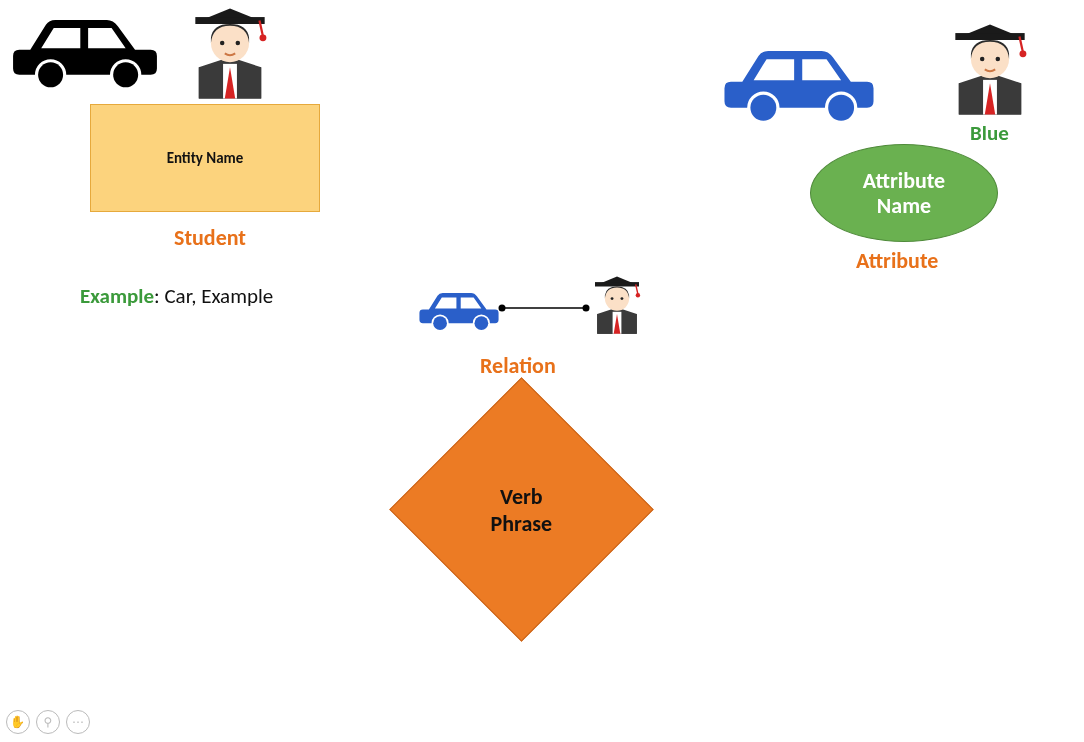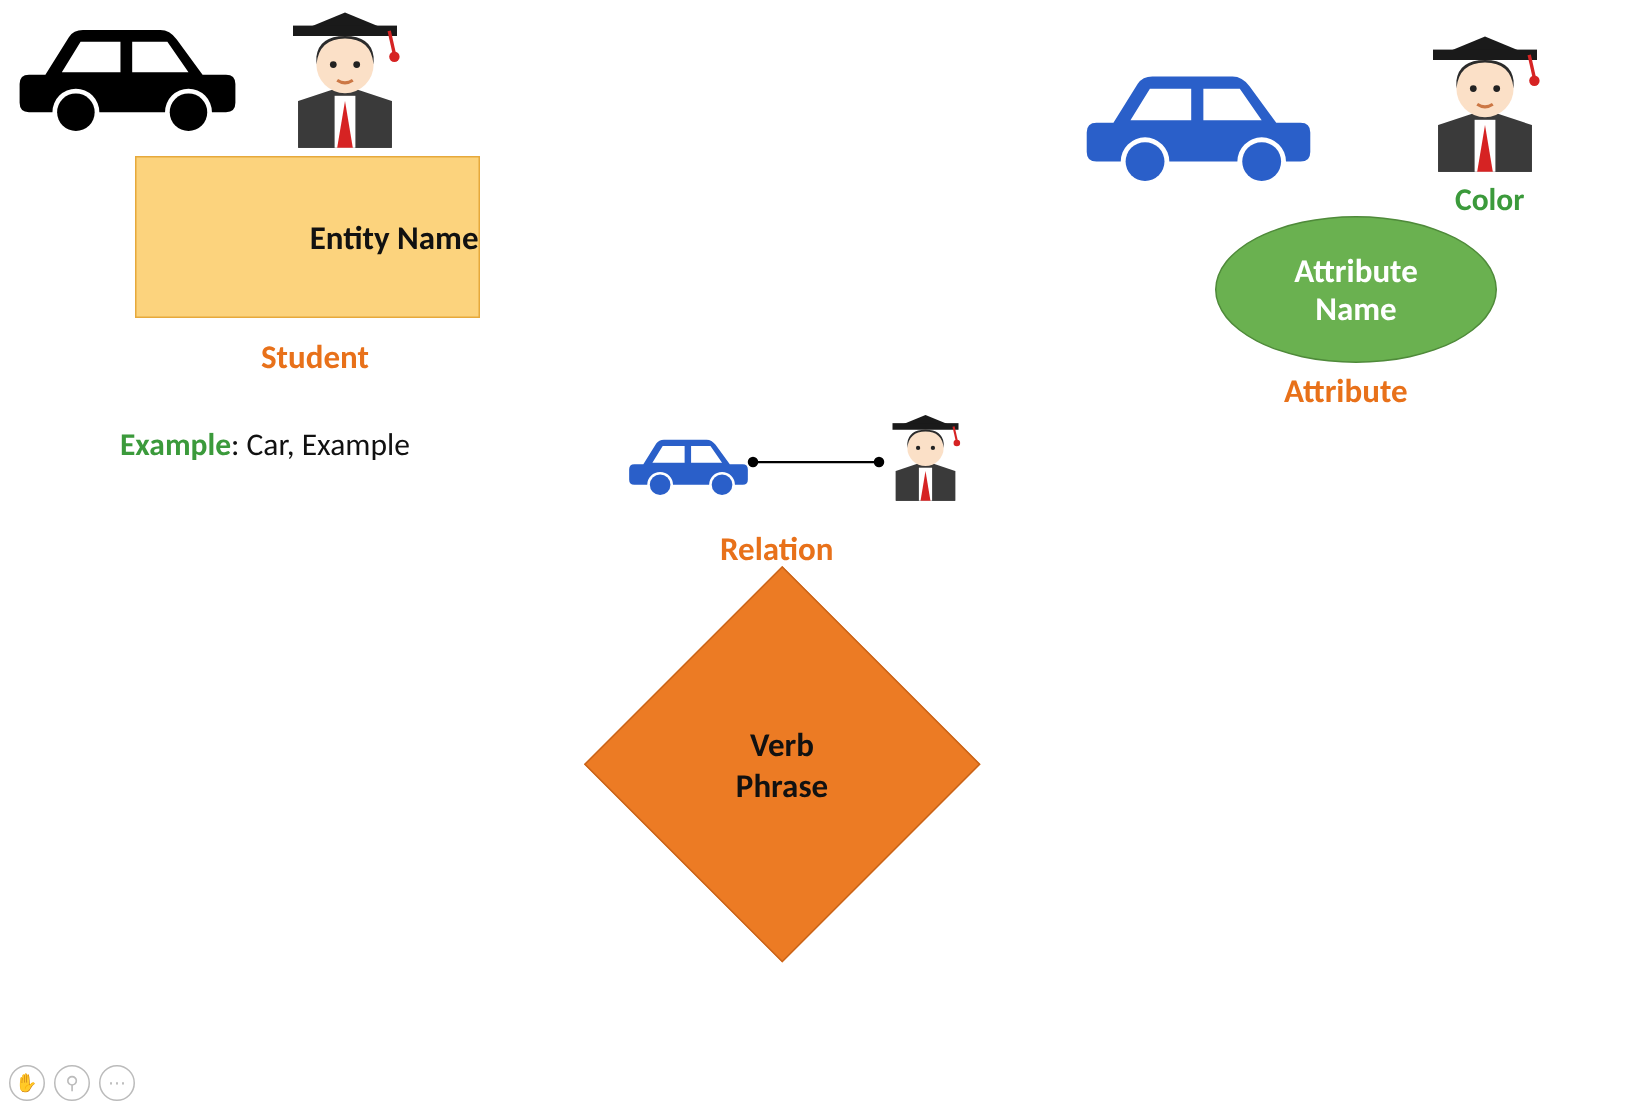--- a/index.html
+++ b/index.html
@@ -1,18 +1,18 @@
 <!DOCTYPE html>
 <html><head>
 <meta charset="utf-8">
 <style>
 body{margin:0;overflow:hidden;font-family:Calibri,Arial,sans-serif;background:#fff}
 .stage{position:relative;width:1084px;height:742px}
 .abs{position:absolute}
-.entity-box{width:228px;height:106px;background:#fcd37d;border:1px solid #e6a93c;display:flex;align-items:center;justify-content:flex-end;font-size:22px;font-weight:700;color:#111}
+.entity-box{width:228px;height:106px;background:#fcd37d;border:1px solid #e6a93c;display:flex;align-items:center;justify-content:center;font-size:15px;font-weight:700;color:#111}
 .attr-ellipse{width:186px;height:96px;background:#6ab150;border:1px solid #4f8a3a;border-radius:50%;display:flex;align-items:center;justify-content:center;font-size:22px;font-weight:700;color:#fff;text-align:center;line-height:1.15}
 .diamond{width:185px;height:185px;background:#ec7b24;border:1px solid #c9641a;transform:rotate(45deg);display:flex;align-items:center;justify-content:center}
 .diamond>span{transform:rotate(-45deg);font-size:22px;font-weight:700;color:#111;text-align:center}
 .heading{font-size:22px;font-weight:700;color:#e8711a}
 .body{font-size:21px;color:#111;line-height:1.3}
 .ex{color:#3b9a3b;font-weight:700}
 .jack{font-size:21px;font-weight:700;color:#3b9a3b}
 .toolbar{position:absolute;bottom:8px;left:6px;display:flex;gap:6px}
 .tbtn{width:22px;height:22px;border:1.5px solid #bbb;border-radius:50%;display:flex;align-items:center;justify-content:center;font-size:12px;color:#bbb}
 </style>
@@ -95,21 +95,21 @@
     <circle cx="30" cy="26" r="11" fill="#fbe0c7"></circle>
     <path d="M19 26 Q20 16 30 16 Q40 16 41 26 L41 23 Q40 15 30 15 Q20 15 19 23 Z" fill="#2b2b2b"></path>
     <circle cx="25.5" cy="26" r="1.3" fill="#222"></circle>
       <circle cx="34.5" cy="26" r="1.3" fill="#222"></circle>
     <path d="M27 32 Q30 34 33 32" stroke="#c74" stroke-width="1.2" fill="none"></path>
     <polygon points="13,13 47,13 30,6" fill="#1a1a1a"></polygon>
     <rect x="10" y="11" width="40" height="4" fill="#1a1a1a"></rect>
     <line x1="47" y1="13" x2="49" y2="22" stroke="#d62323" stroke-width="1.3"></line>
     <circle cx="49" cy="23" r="2" fill="#d62323"></circle>
   </svg>
-  <div class="abs jack" style="left:970px;top:120px">Color</div>
+  <div class="abs jack" style="left:970px;top:120px">Blue</div>
 
   <div class="abs attr-ellipse" style="left:810px;top:144px">
     <span>Attribute<br>Name</span>
   </div>
   <div class="abs heading" style="left:856px;top:247px">Attribute</div>
 
   <div class="toolbar">
     <div class="tbtn">
         <span>✋</span>
       </div>

